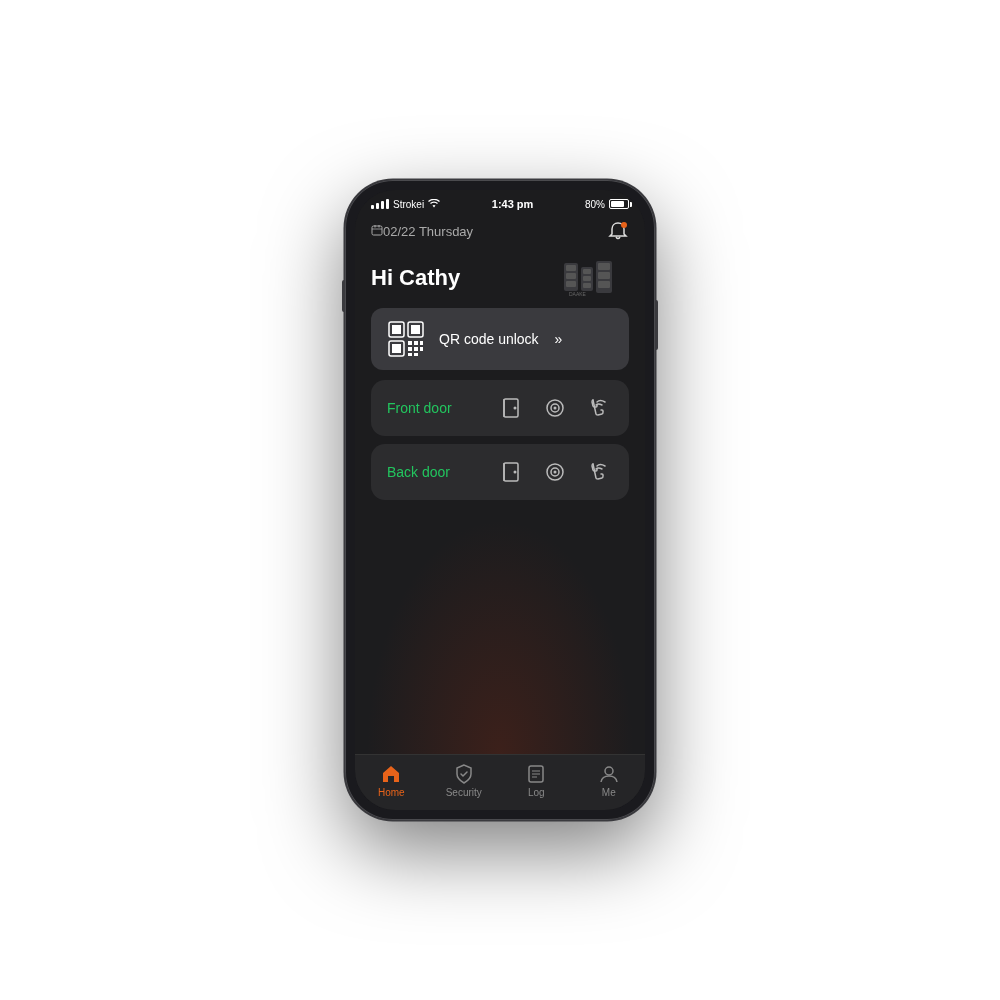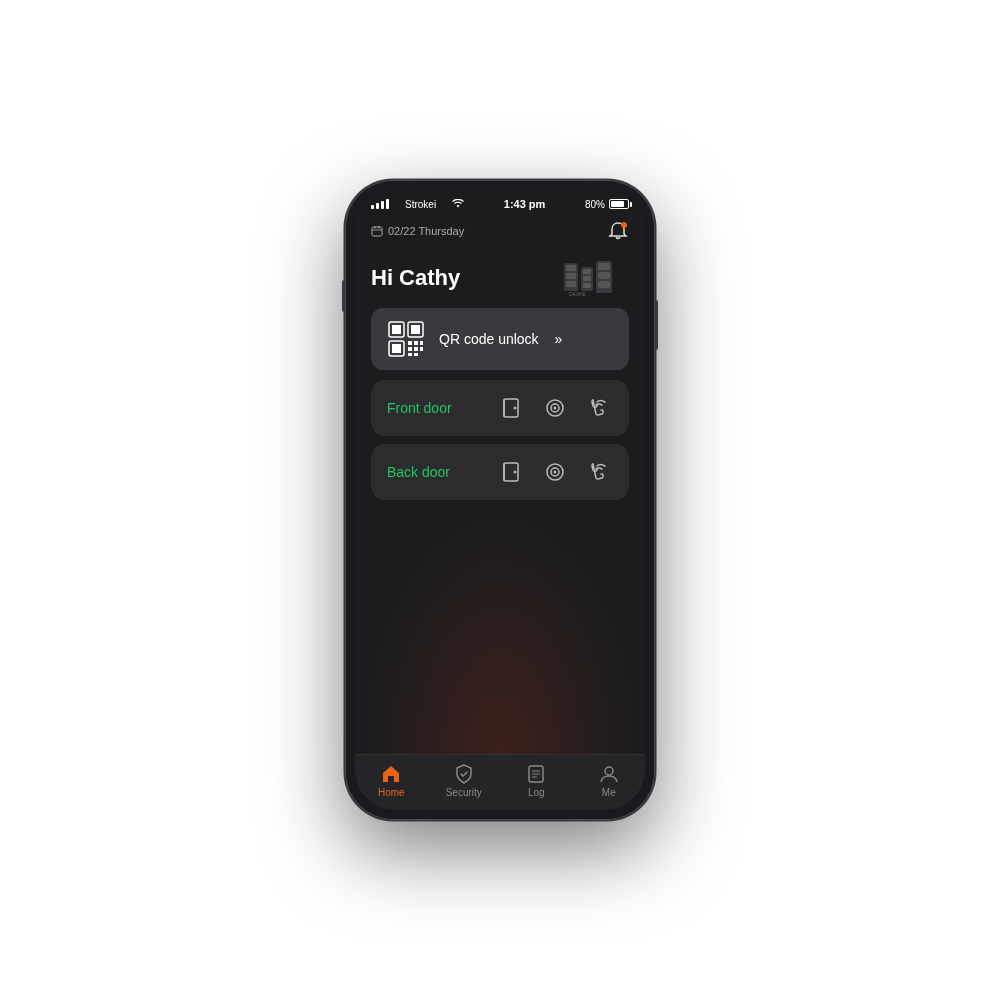--- a/index.html
+++ b/index.html
@@ -63,21 +63,21 @@
       background: #1c1c1e;
       padding: 8px 16px 4px;
       display: flex;
       align-items: center;
       justify-content: space-between;
       flex-shrink: 0;
     }
     .status-left {
       display: flex;
       align-items: center;
-      gap: 16px;
+      gap: 4px;
       font-size: 10px;
       color: #ffffff;
       text-align: center;
     }
     .signal-dots {
       display: flex;
       gap: 2px;
       align-items: flex-end;
     }
     .signal-dots span {
@@ -139,23 +139,22 @@
       flex-shrink: 0;
     }
 
     .date-row {
       display: flex;
       align-items: center;
       justify-content: space-between;
     }
     .date-text {
       display: flex;
-      align-items: flex-end;
-      gap: 5px;
-      font-size: 11px;
+      align-items: flex-start;
+      font-size: 13px;
       color: #aaa;
     }
 
     .greeting-row {
       display: flex;
       align-items: center;
       justify-content: space-between;
       margin-top: 16px;
     }
     .greeting-text {

